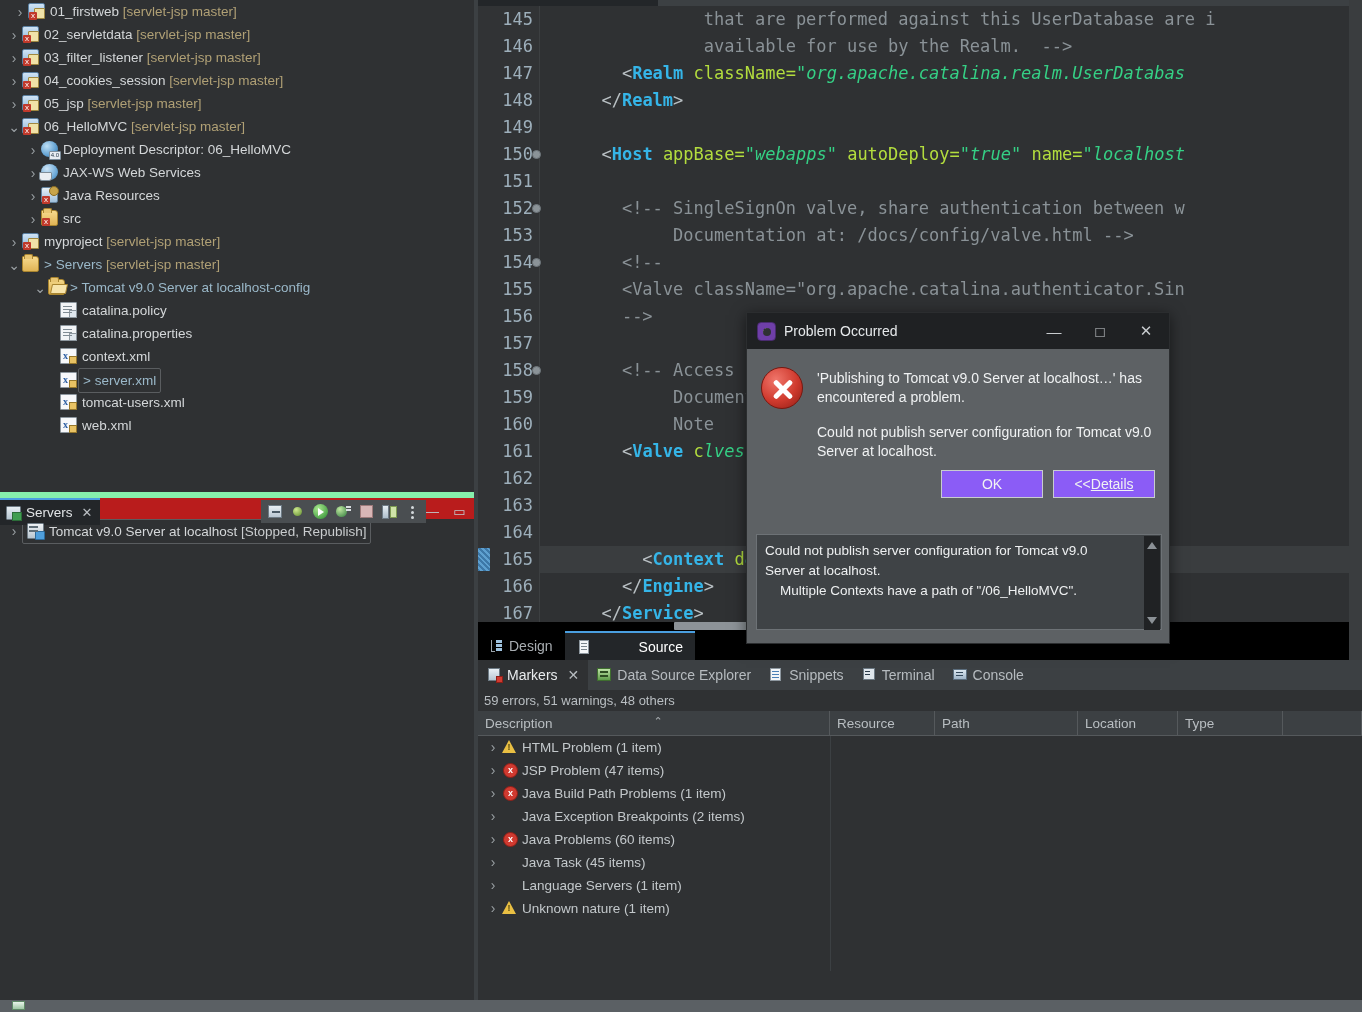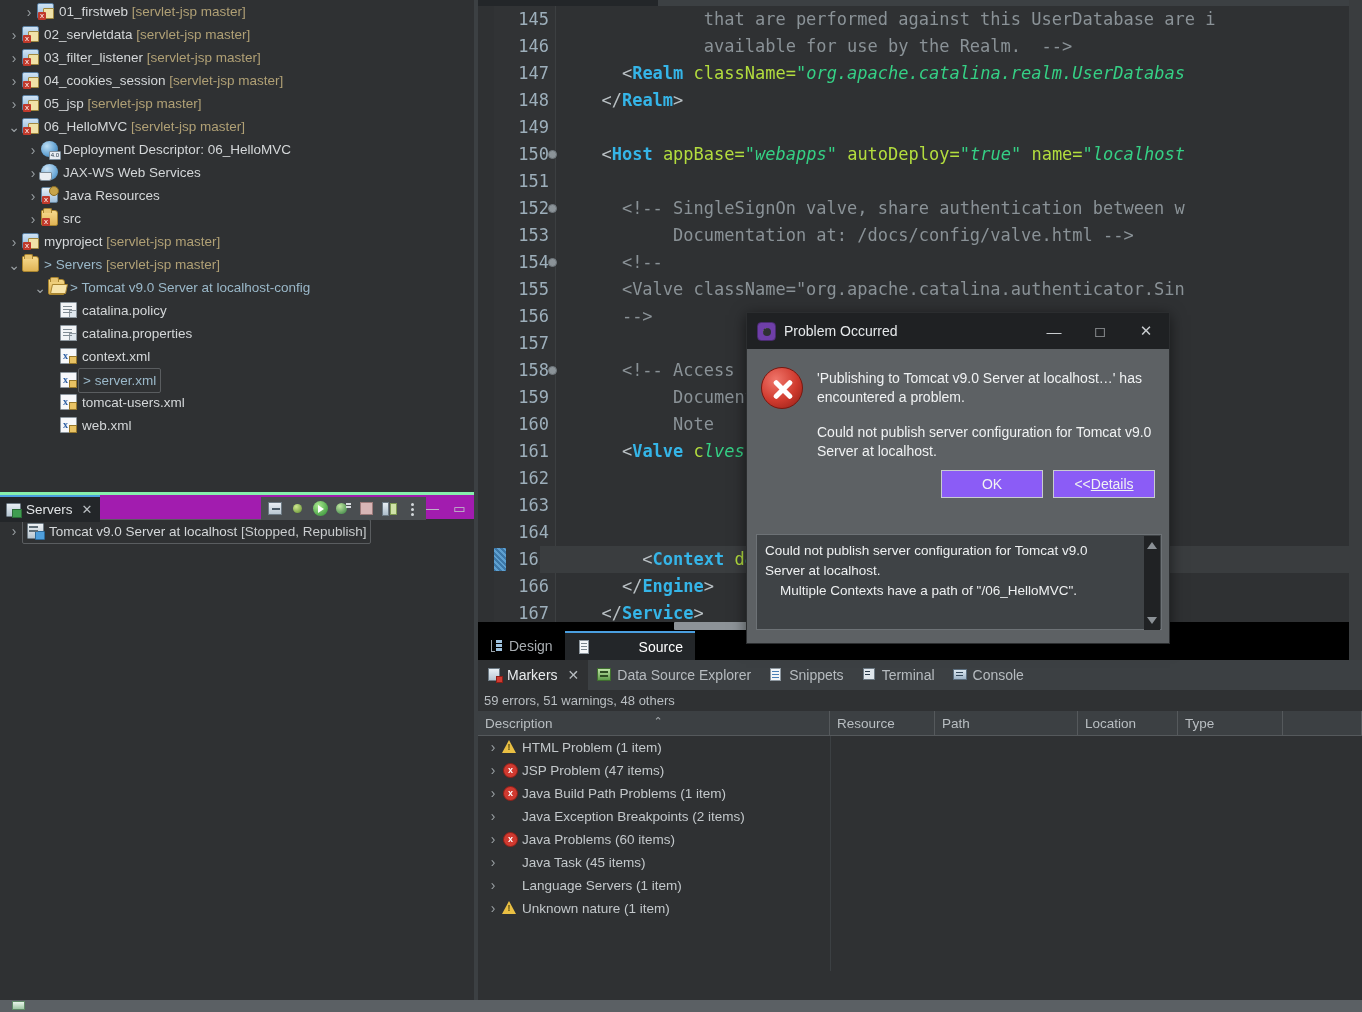--- a/index.html
+++ b/index.html
@@ -83,22 +83,22 @@
     background:#5f6e78; box-shadow:0 4px 0 #5f6e78; }
   .ic-server::before { content:""; position:absolute; right:-2px; bottom:-2px; width:8px; height:7px;
     background:#4f9fdc; border:1px solid #2c6b9c; border-radius:1px; }
 
   
   #servers-view {
     position: absolute; left: 0; top: 492px; width: 474px; height: 508px;
     background: #2f3133;
   }
   #servers-tabbar {
-    position:relative; height: 27px; background:#a21caf;
-    border-top:3px solid #86efac;
+    position:relative; height: 27px; background:#b91c1c;
+    border-top:6px solid #86efac;
   }
   .view-tab {
     position:absolute; left:0; top:0; height:27px; display:flex; align-items:center;
     gap:5px; padding:0 8px 0 6px; background:#232629; color:#e2e5e7; font-size:13.5px;
     border-top:2px solid #4a9fe0;
   }
   .view-tab .close { color:#b9bec2; font-size:13px; margin-left:4px; }
   .ic-servers-tab { width:15px; height:14px; position:relative; display:inline-block;
     background:linear-gradient(#e7eef3,#b6c6d2); border:1px solid #6d7a84; border-radius:1px; }
   .ic-servers-tab::after { content:""; position:absolute; right:-2px; bottom:-2px; width:8px; height:7px;
@@ -115,21 +115,21 @@
   .srow .sel-box2 { display:inline-block; border:1px solid #5a5d60; padding:0 4px; border-radius:2px; }
 
   
   #editor {
     position:absolute; left:478px; top:0; width:884px; height:660px;
     background:#2f3133; overflow:hidden;
   }
   #editor-topstrip { position:absolute; left:0; top:0; width:884px; height:6px; background:#3c4043; }
   #editor-topstrip .t-active { position:absolute; left:0; top:0; width:180px; height:6px; background:#232629; }
   #gutter {
-    position:absolute; left:16px; top:6px; width:62px; height:654px; background:#313335;
+    position:absolute; left:0; top:6px; width:62px; height:654px; background:#313335;
     border-right:1px solid #3c3f41;
   }
   .lnum {
     position:relative; height:27px; line-height:27px; text-align:right; padding-right:6px;
     color:#9dafbb; font-family:"DejaVu Sans Mono", monospace; font-size:17px;
   }
   .fold { position:absolute; right:-2px; top:9px; width:9px; height:9px; border-radius:50%;
     background:#8b9398; border:1px solid #6f777c; }
   .chgmark { position:absolute; left:-62px; top:2px; width:12px; height:23px;
     background: repeating-linear-gradient(45deg,#3d78a8 0 2px,#5ea0d0 2px 4px); }
@@ -223,21 +223,21 @@
   #bottombar .mini { position:absolute; left:12px; top:1px; width:13px; height:9px;
     background:linear-gradient(#e9f5ea,#9fc7a4); border:1px solid #5f8a66; }
   #ed-right-strip { position:absolute; left:1349px; top:0; width:13px; height:660px; background:#3a3d3f; }
 </style>
 </head>
 <body>
 
 <div id="root">
 
   <div id="explorer">
-      <div class="tree-row" style="padding-left: 21px;"><span class="arrow" style="font-size: 14px;">›</span><span class="tw-icon ic-proj"></span><span><span class="lbl-main">01_firstweb</span><span class="lbl-dim"> [servlet-jsp master]</span></span></div>
+      <div class="tree-row" style="padding-left: 12px;"><span class="arrow" style="font-size: 14px;">›</span><span class="tw-icon ic-proj"></span><span><span class="lbl-main">01_firstweb</span><span class="lbl-dim"> [servlet-jsp master]</span></span></div>
       <div class="tree-row" style="padding-left: 6px;"><span class="arrow" style="font-size: 14px;">›</span><span class="tw-icon ic-proj"></span><span><span class="lbl-main">02_servletdata</span><span class="lbl-dim"> [servlet-jsp master]</span></span></div>
       <div class="tree-row" style="padding-left: 6px;"><span class="arrow" style="font-size: 14px;">›</span><span class="tw-icon ic-proj"></span><span><span class="lbl-main">03_filter_listener</span><span class="lbl-dim"> [servlet-jsp master]</span></span></div>
       <div class="tree-row" style="padding-left: 6px;"><span class="arrow" style="font-size: 14px;">›</span><span class="tw-icon ic-proj"></span><span><span class="lbl-main">04_cookies_session</span><span class="lbl-dim"> [servlet-jsp master]</span></span></div>
       <div class="tree-row" style="padding-left: 6px;"><span class="arrow" style="font-size: 14px;">›</span><span class="tw-icon ic-proj"></span><span><span class="lbl-main">05_jsp</span><span class="lbl-dim"> [servlet-jsp master]</span></span></div>
       <div class="tree-row" style="padding-left: 6px;"><span class="arrow" style="font-size: 14px; line-height: 16px;">⌄</span><span class="tw-icon ic-proj"></span><span><span class="lbl-main">06_HelloMVC</span><span class="lbl-dim"> [servlet-jsp master]</span></span></div>
       <div class="tree-row" style="padding-left: 25px;"><span class="arrow" style="font-size: 14px;">›</span><span class="tw-icon ic-globe"></span><span><span class="lbl-main">Deployment Descriptor: 06_HelloMVC</span></span></div>
       <div class="tree-row" style="padding-left: 25px;"><span class="arrow" style="font-size: 14px;">›</span><span class="tw-icon ic-jax"></span><span><span class="lbl-main">JAX-WS Web Services</span></span></div>
       <div class="tree-row" style="padding-left: 25px;"><span class="arrow" style="font-size: 14px;">›</span><span class="tw-icon ic-jres"></span><span><span class="lbl-main">Java Resources</span></span></div>
       <div class="tree-row" style="padding-left: 25px;"><span class="arrow" style="font-size: 14px;">›</span><span class="tw-icon ic-folder ic-folder-src"></span><span><span class="lbl-main">src</span></span></div>
       <div class="tree-row" style="padding-left: 6px;"><span class="arrow" style="font-size: 14px;">›</span><span class="tw-icon ic-proj"></span><span><span class="lbl-main">myproject</span><span class="lbl-dim"> [servlet-jsp master]</span></span></div>

